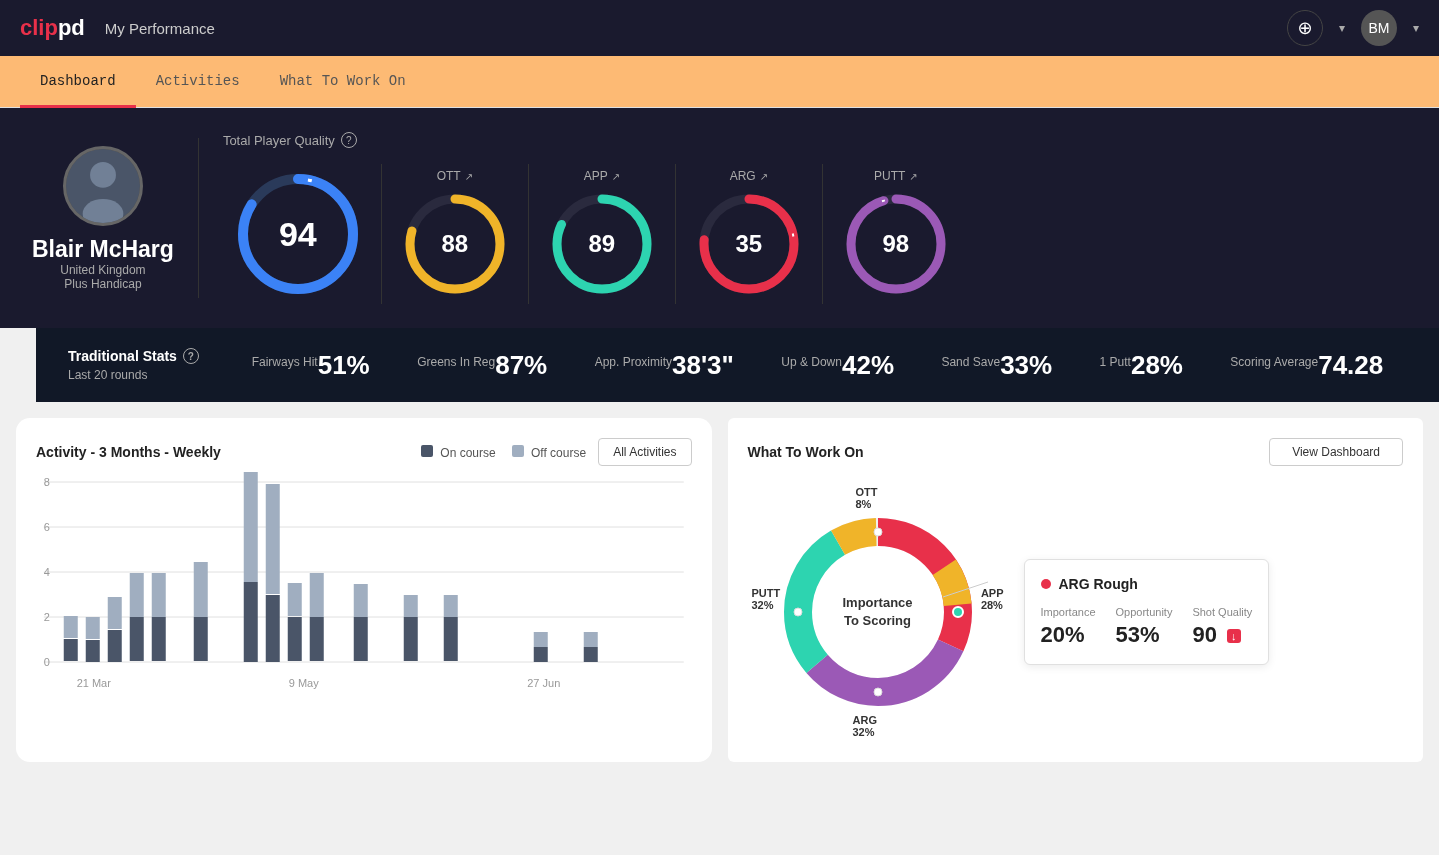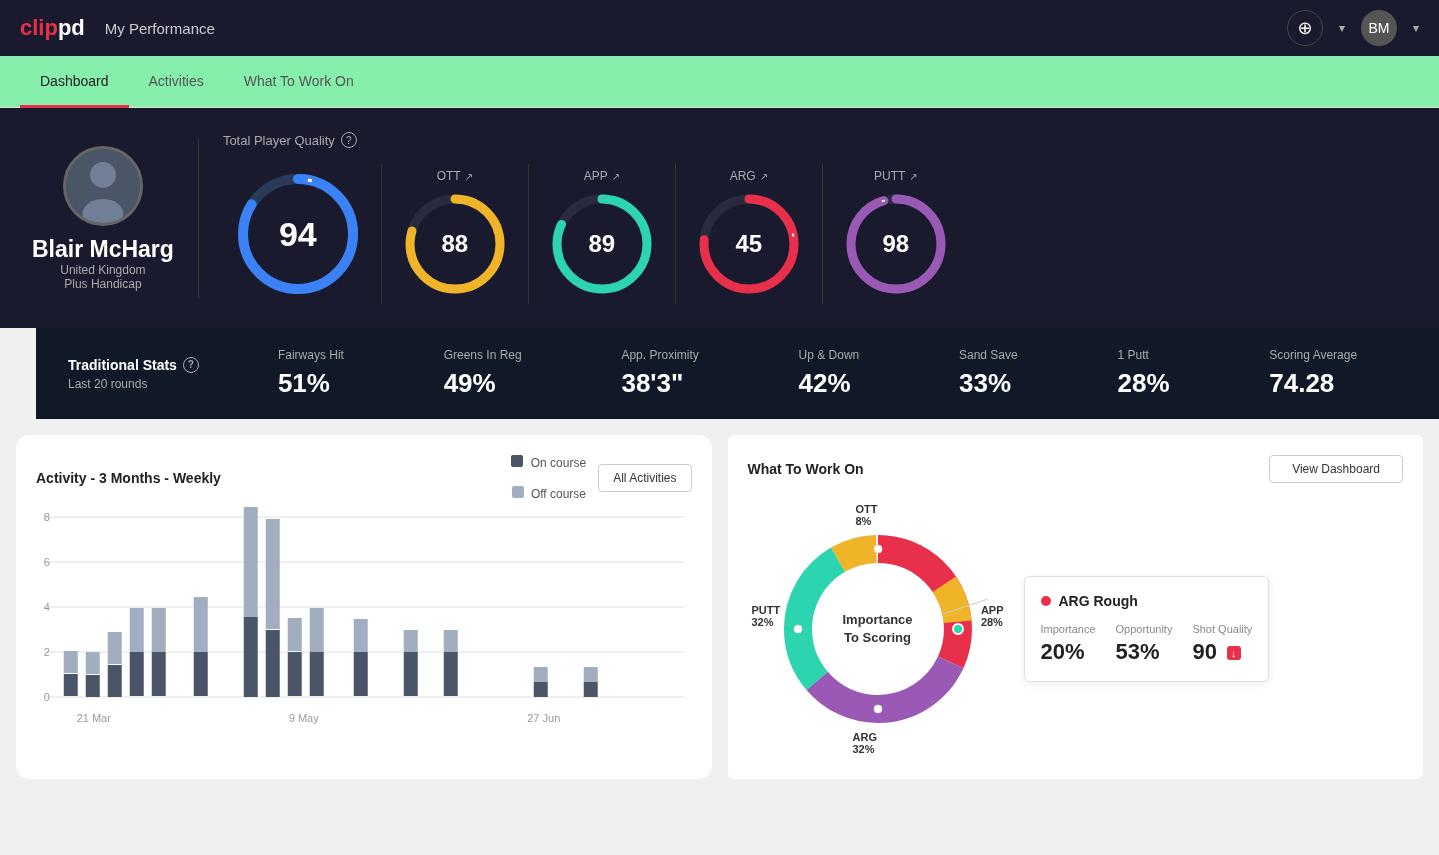--- a/index.html
+++ b/index.html
@@ -49,26 +49,27 @@
       width: 36px; height: 36px;
       cursor: pointer;
       overflow: hidden;
       display: flex; align-items: center; justify-content: center;
       color: #fff;
       font-size: 14px;
     }
 
     
     .nav-tabs {
-      background: #86efac;
+      background: #fdba74;
       display: flex;
       align-items: center;
       padding: 0 20px;
       border-bottom: 1px solid #e0e0e0;
       height: 52px;
+      font-family: Liberation Mono, monospace;
     }
     .nav-tab {
       padding: 16px 20px;
       font-size: 14px;
       font-weight: 500;
       color: #555;
       cursor: pointer;
       border-bottom: 3px solid transparent;
       margin-bottom: -1px;
     }
@@ -216,21 +217,21 @@
       color: #aaa;
       margin-top: 4px;
     }
     .ts-items {
       display: flex;
       flex: 1;
       justify-content: space-around;
     }
     .ts-item {
       display: flex;
-      flex-direction: column;
+      align-items: center;
     }
     .ts-item-label {
       font-size: 12px;
       color: #aaa;
       margin-bottom: 6px;
     }
     .ts-item-value {
       font-size: 26px;
       font-weight: 600;
       color: #fff;
@@ -267,21 +268,20 @@
       font-size: 14px;
       font-weight: 600;
       color: #222;
     }
     .chart-legend {
       display: flex;
       gap: 16px;
       align-items: center;
       font-size: 12px;
       color: #555;
-      flex-direction: column;
     }
     .legend-dot {
       width: 12px; height: 12px;
       border-radius: 2px;
       display: inline-block;
       margin-right: 4px;
     }
     .all-activities-btn {
       border: 1px solid #ccc;
       background: #fff;
@@ -492,21 +492,21 @@
         <div class="gauge-label">
           <span>ARG</span>
           <span class="arrow-up">↗</span>
         </div>
         <div class="gauge-canvas">
           <svg width="110" height="110" viewBox="0 0 110 110">
             <circle cx="55" cy="55" r="45" fill="none" stroke="#2a2a3e" stroke-width="9"></circle>
             <circle cx="55" cy="55" r="45" fill="none" stroke="#e8304a" stroke-width="9" stroke-dasharray="238 283" stroke-dashoffset="22" stroke-linecap="round" transform="rotate(-90 55 55)"></circle>
             <circle cx="55" cy="55" r="45" fill="none" stroke="#fff" stroke-width="2" stroke-dasharray="3 280" stroke-dashoffset="-60" transform="rotate(-90 55 55)"></circle>
           </svg>
-          <div class="gauge-value" style="font-size:24px;">45</div>
+          <div class="gauge-value" style="font-size:24px;">35</div>
         </div>
       </div>
 
       <div class="divider-v" style="height:140px;"></div>
 
       <div class="gauge-item">
         <div class="gauge-label">
           <span>PUTT</span>
           <span class="arrow-up">↗</span>
         </div>
@@ -531,21 +531,21 @@
     </div>
     <div class="ts-subtitle">Last 20 rounds</div>
   </div>
   <div class="ts-items">
     <div class="ts-item">
       <div class="ts-item-label">Fairways Hit</div>
       <div class="ts-item-value">51%</div>
     </div>
     <div class="ts-item">
       <div class="ts-item-label">Greens In Reg</div>
-      <div class="ts-item-value">49%</div>
+      <div class="ts-item-value">87%</div>
     </div>
     <div class="ts-item">
       <div class="ts-item-label">App. Proximity</div>
       <div class="ts-item-value">38'3"</div>
     </div>
     <div class="ts-item">
       <div class="ts-item-label">Up &amp; Down</div>
       <div class="ts-item-value">42%</div>
     </div>
     <div class="ts-item">

